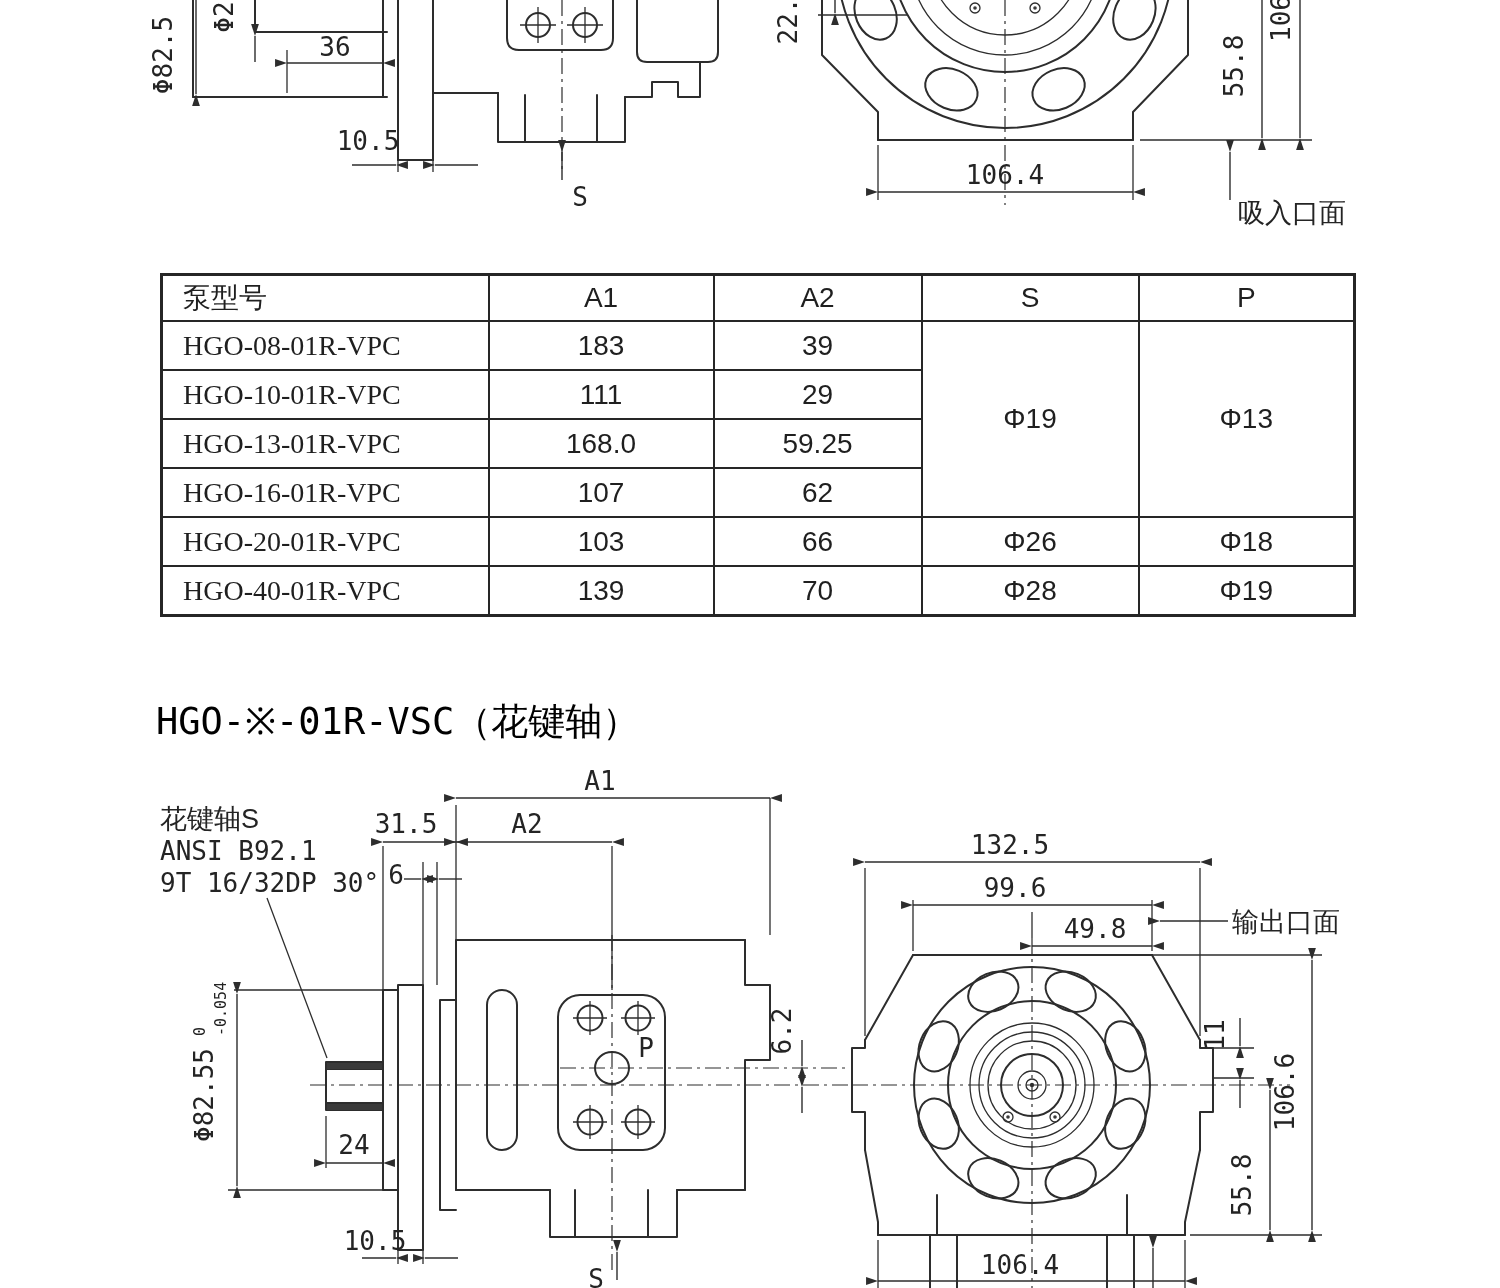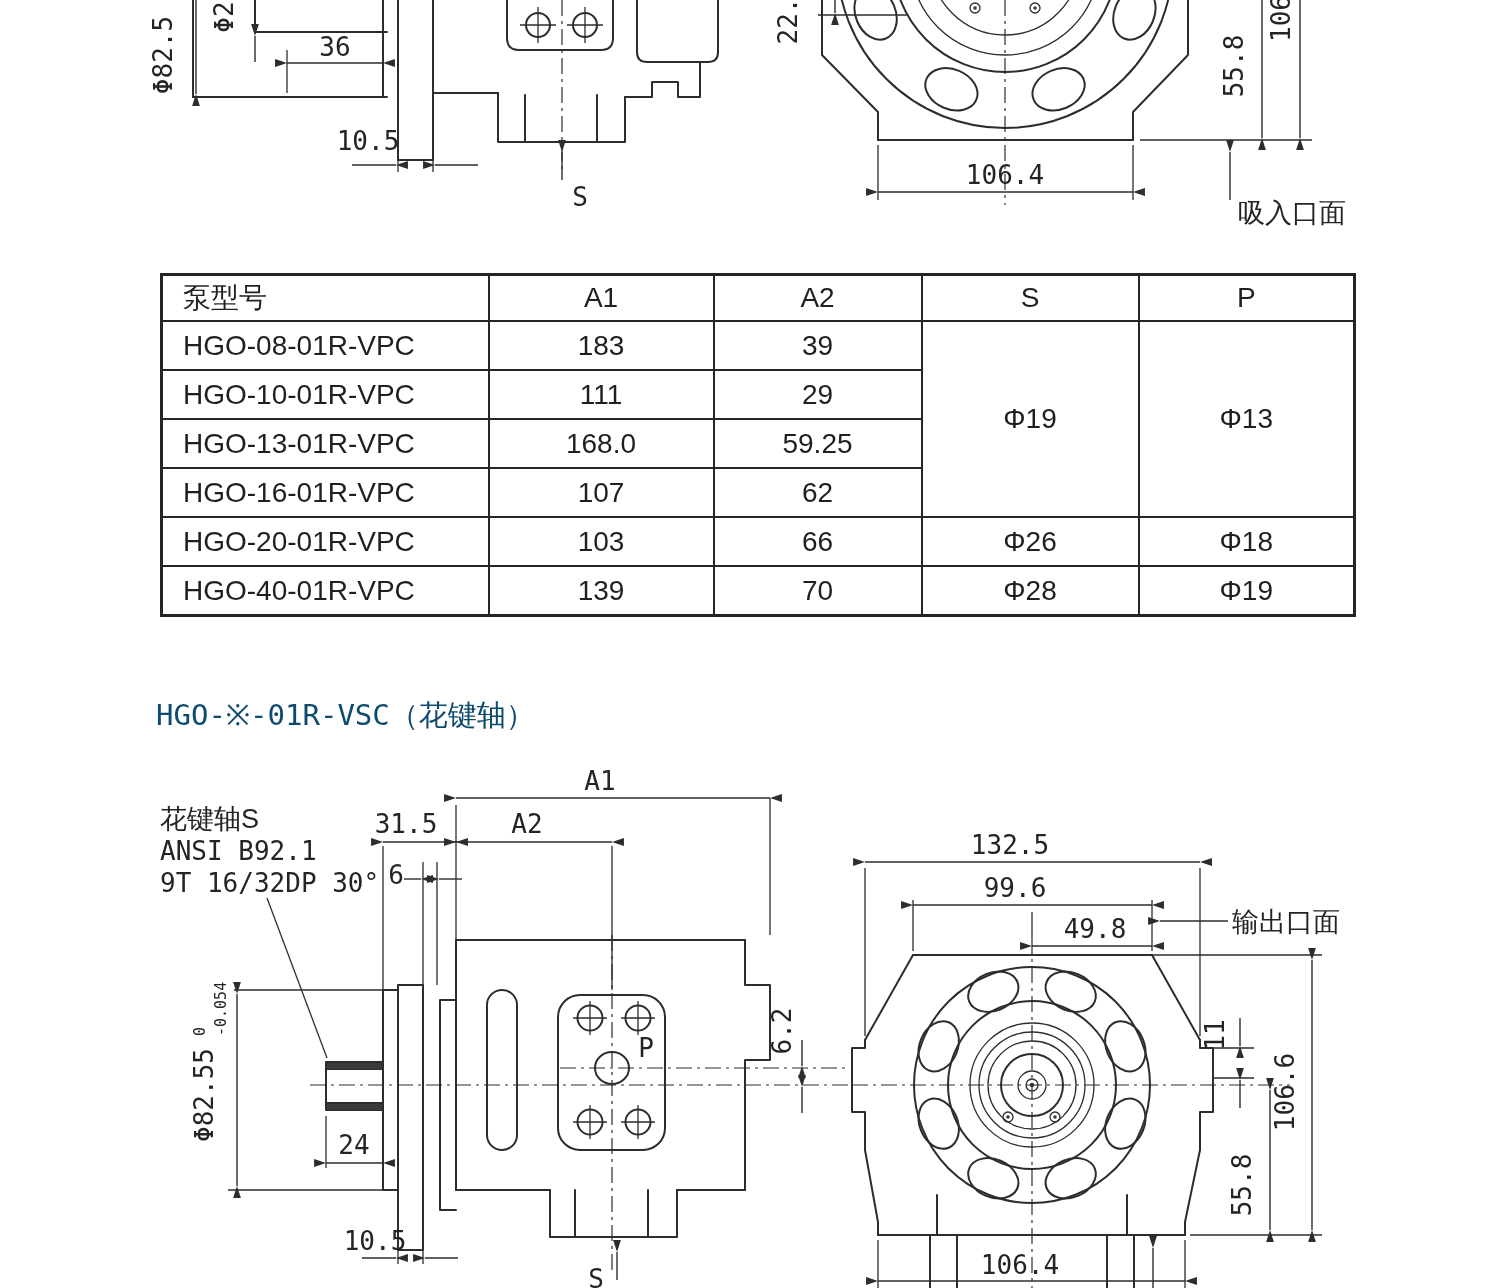--- a/index.html
+++ b/index.html
@@ -22,23 +22,23 @@
     border-collapse:collapse;table-layout:fixed;
     font-size:28px;color:#1f1f1f;
   }
   .spec-table th,.spec-table td{
     border:2.4px solid #262626;text-align:center;vertical-align:middle;
     font-weight:normal;padding:0;
   }
   .spec-table{border:3px solid #262626;}
   .spec-table th{height:44px;}
   .spec-table td{height:47px;}
-  .spec-table .model{text-align:left;padding-left:20px;}
+  .spec-table .model{text-align:left;padding-left:20px;font-family:Liberation Serif, serif;}
   .heading{
-    position:absolute;left:156px;top:694px;font-size:29px;color:#0c4a6e;
+    position:absolute;left:156px;top:694px;font-size:37px;color:#000000;
     font-family:"DejaVu Sans Mono","Liberation Mono",monospace;letter-spacing:0px;white-space:nowrap;
   }
 </style>
 </head>
 <body>
 
 <div class="page">
 
 <svg width="1500" height="1288" viewBox="0 0 1500 1288">
   <defs>

